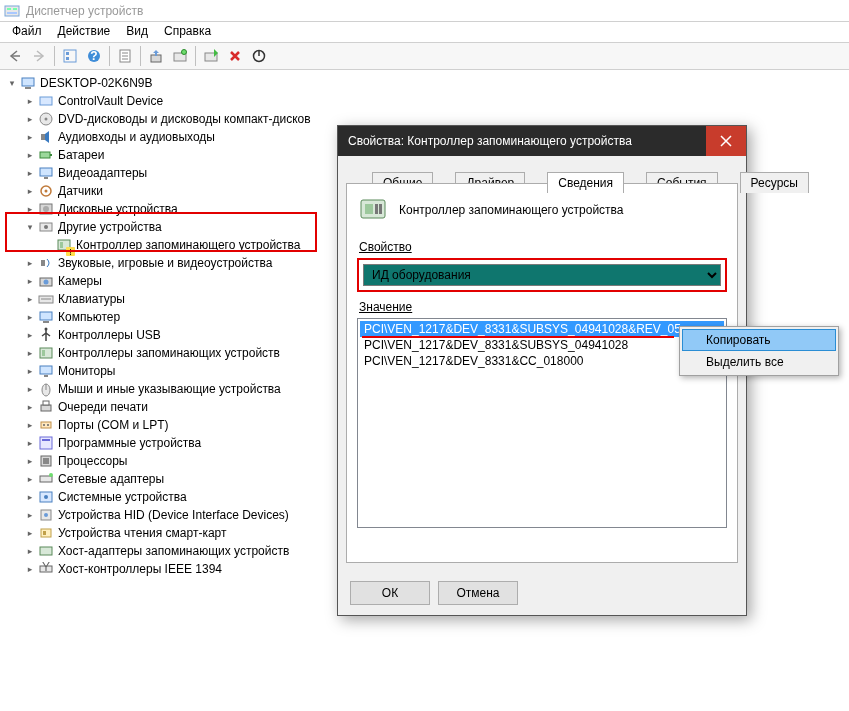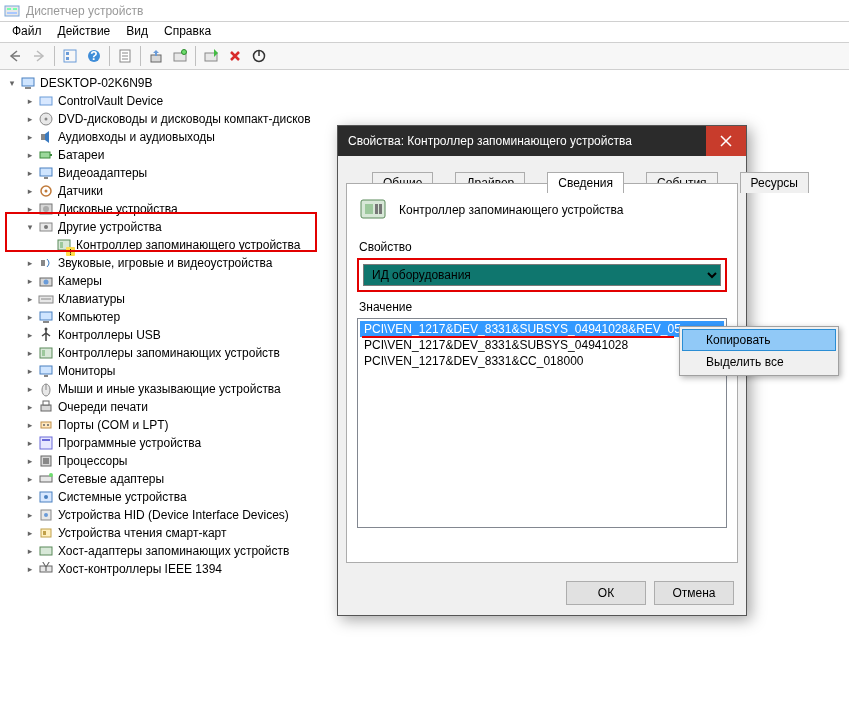--- a/index.html
+++ b/index.html
@@ -35,28 +35,28 @@
 .dialog { position: absolute; left: 337px; top: 125px; width: 410px; background: #f0f0f0; border: 1px solid #555; box-shadow: 4px 4px 14px rgba(0,0,0,.35); }
 .dialog .dlg-title { height: 30px; background: #2b2b2b; color: #fff; display: flex; align-items: center; padding: 0 10px; position: relative; }
 .dialog .dlg-title .ttxt { flex: 1; }
 .dialog .dlg-title .close-btn { width: 40px; height: 30px; background: #c83c2c; display: flex; align-items: center; justify-content: center; color: #fff; font-size: 14px; position: absolute; right: 0; top: 0; }
 .dialog .tabstrip { display: flex; gap: 2px; padding: 6px 8px 0 14px; }
 .dialog .tab { padding: 3px 10px 3px 10px; border: 1px solid #acacac; border-bottom: none; background: #f0f0f0; position: relative; top: 10px; margin-left: 20px; }
 .dialog .tab.active { background: #fff; z-index: 2; }
 .dialog .tabbody { border: 1px solid #acacac; background: #fff; margin: 0 8px 8px 8px; padding: 10px; min-height: 380px; position: relative; }
 .dialog .device-head { display: flex; align-items: center; gap: 10px; margin-bottom: 14px; }
 .dialog .device-head .d-icon { width: 32px; height: 32px; }
-.dialog .section-label { margin: 0 0 4px 2px; }
+.dialog .section-label { margin: 0 0 4px 2px; text-decoration: underline; }
 .dialog .prop-select-wrap { border: 2px solid #e20000; padding: 4px; margin-bottom: 8px; }
 .dialog select { width: 100%; height: 22px; border: 1px solid #7a7a7a; background: #0f766e; padding: 0 4px; }
 .dialog .value-list { border: 1px solid #828790; background: #fff; height: 210px; padding: 2px; overflow: auto; }
 .dialog .value-list .v-item { padding: 1px 4px; white-space: nowrap; }
 .dialog .value-list .v-item.selected { background: #3399ff; color: #fff; position: relative; }
 .underline-red { position: absolute; left: 2px; right: 50px; bottom: -1px; height: 2px; background: #e20000; }
-.dialog .btn-row { display: flex; justify-content: flex-end; gap: 8px; padding: 10px 12px; }
+.dialog .btn-row { display: flex; justify-content: flex-start; gap: 8px; padding: 10px 12px; }
 .dialog .btn { min-width: 80px; height: 24px; border: 1px solid #adadad; background: #e1e1e1; display: flex; align-items: center; justify-content: center; cursor: default; }
 
 
 .ctx-menu { position: absolute; left: 679px; top: 326px; width: 160px; background: #f0f0f0; border: 1px solid #a0a0a0; box-shadow: 2px 2px 6px rgba(0,0,0,.3); padding: 2px; z-index: 50; }
 .ctx-menu .ctx-item { padding: 4px 18px 4px 24px; cursor: default; }
 .ctx-menu .ctx-item.hover { background: #91c9f7; border: 1px solid #2a8dd4; padding: 3px 17px 3px 23px; }
 
 svg { display: block; }
 </style>
 </head>

